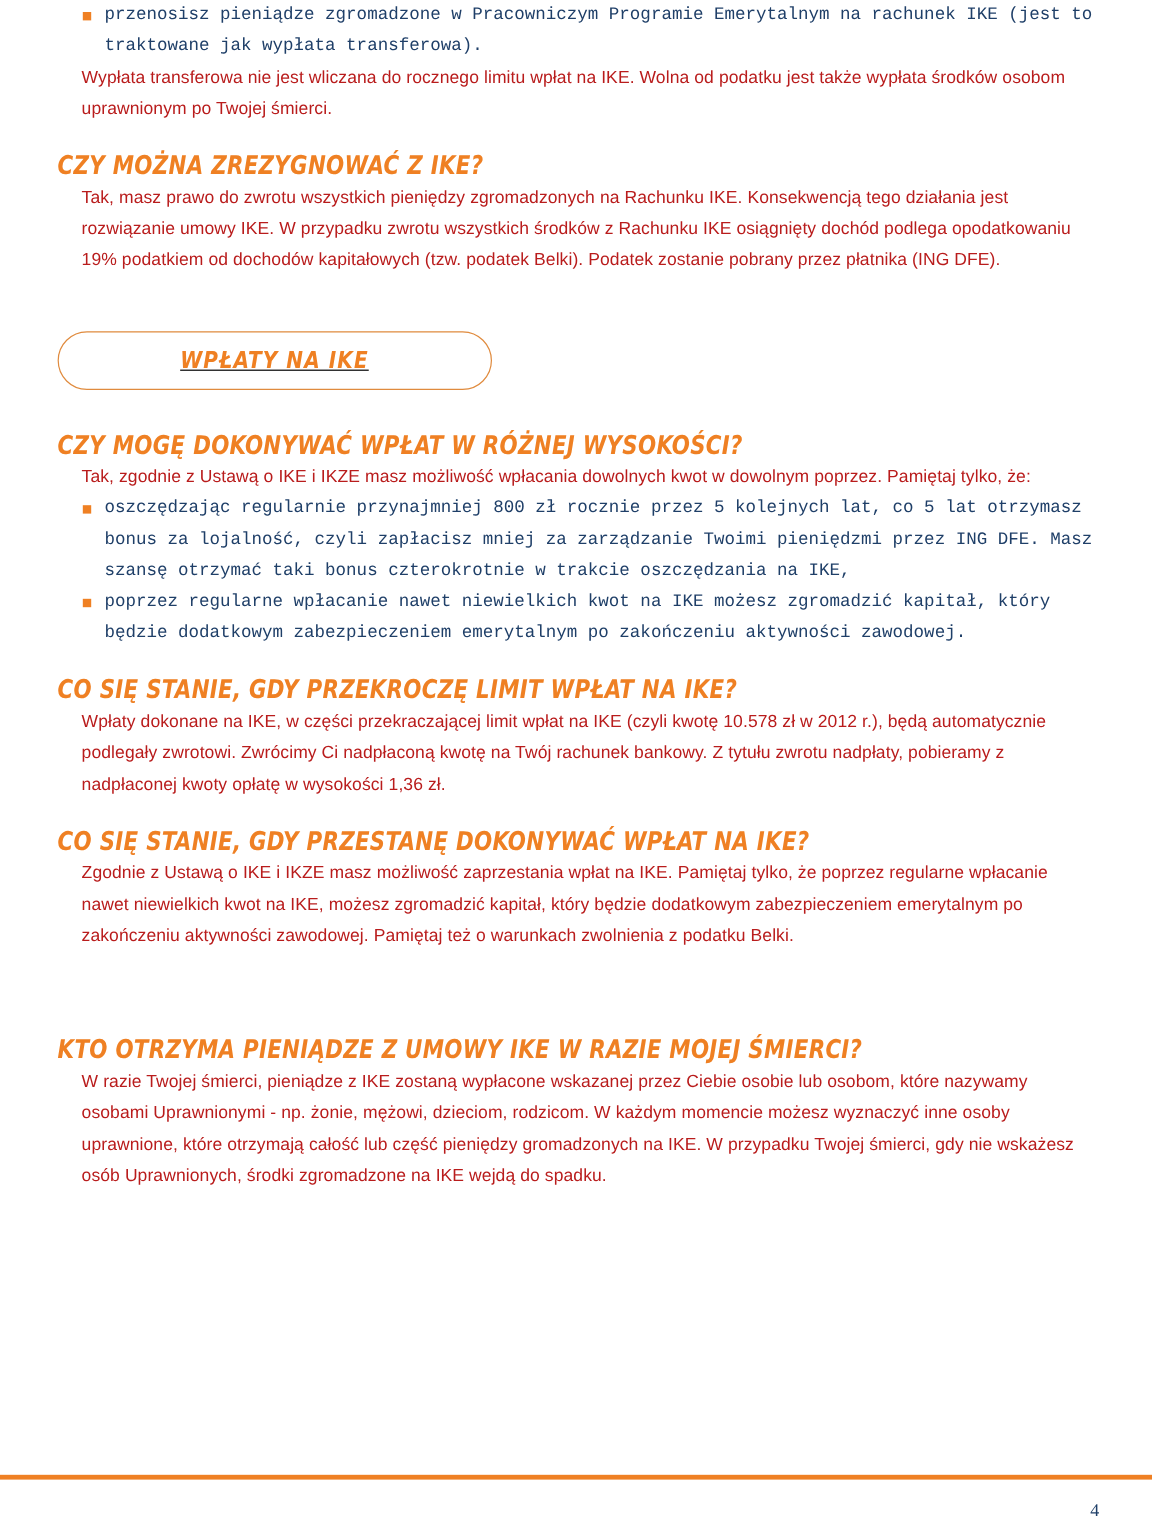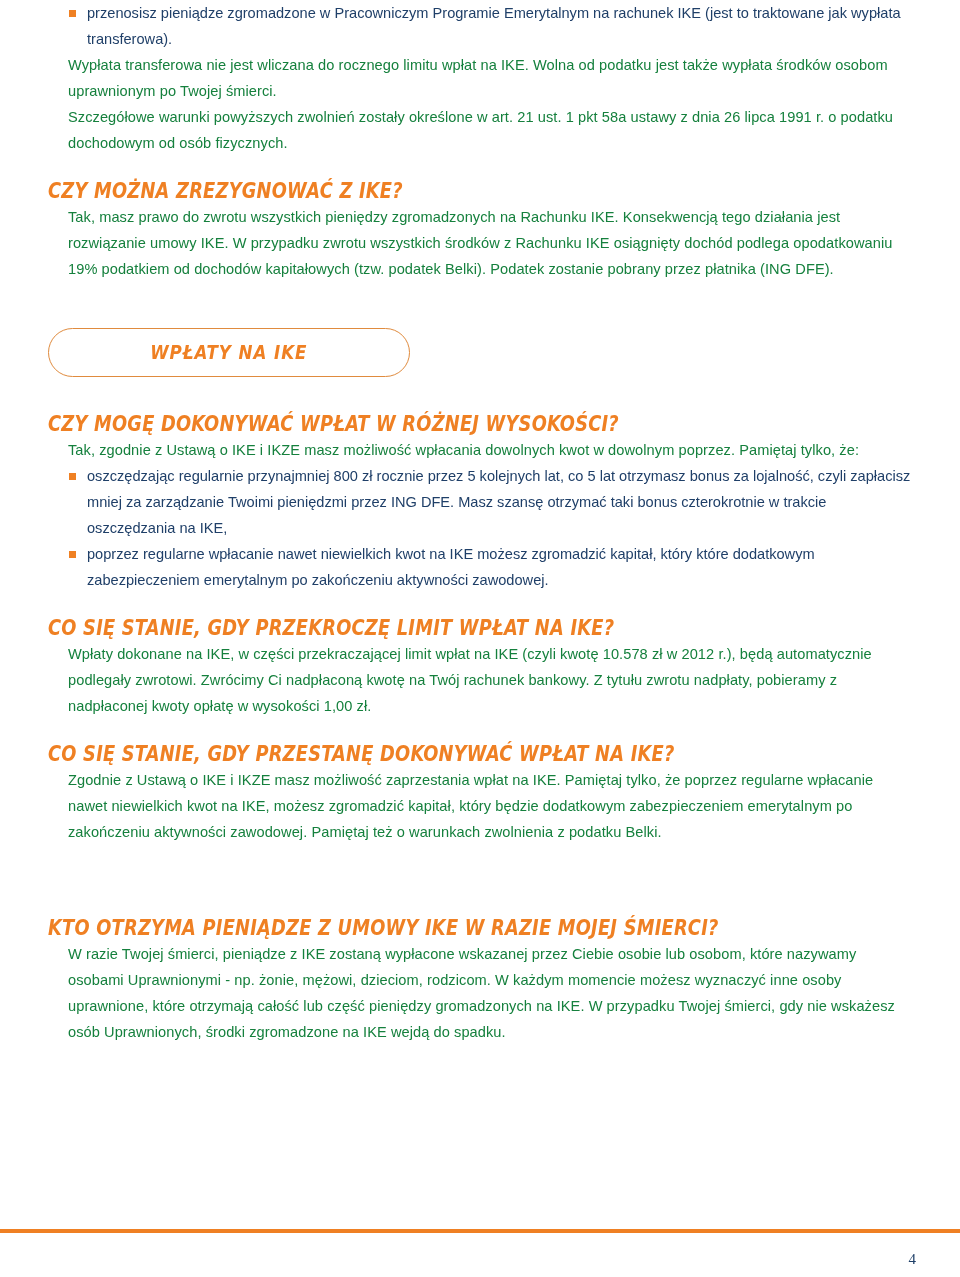--- a/index.html
+++ b/index.html
@@ -25,41 +25,42 @@
 
   .content {
     position: absolute;
     left: 48px;
     top: 0px;
     width: 868px;
   }
 
   
   .para {
-    color: #15803d;
+    color: #b91c1c;
     font-size: 14.6px;
     line-height: 26px;
     margin: 0;
     padding-left: 20px;     
     text-align: left;
     letter-spacing: 0.005em;
   }
 
   .bullet-list {
     list-style: none;
     margin: 0;
     padding: 0;
   }
   .bullet-item {
     position: relative;
     color: #1f3f68;
     font-size: 14.6px;
     line-height: 26px;
     padding-left: 39px;      
     margin: 0;
+    font-family: Liberation Mono, monospace;
   }
   .bullet-item::before {
     content: "";
     position: absolute;
     left: 21px;
     top: 9.5px;
     width: 7px;
     height: 7px;
     background: #ef8023;
   }
@@ -83,20 +84,21 @@
   
   .pill {
     box-sizing: border-box;
     width: 362px;
     height: 49px;
     border: 1.6px solid #e08b3e;
     border-radius: 26px;
     display: flex;
     align-items: center;
     justify-content: center;
+    text-decoration: underline;
   }
   .pill-label {
     color: #ef8023;
     font-family: "DejaVu Sans Condensed", "Liberation Sans Narrow", "Liberation Sans", sans-serif;
     font-size: 19.5px;
     font-style: italic;
     font-weight: 700;
     letter-spacing: 0.05em;
     text-transform: uppercase;
     transform: scaleX(0.95);
@@ -132,21 +134,20 @@
 
 <div class="page">
   <div class="content">
 
     <ul class="bullet-list">
       <li class="bullet-item">przenosisz pieniądze zgromadzone w Pracowniczym Programie Emerytalnym na rachunek IKE (jest to traktowane jak wypłata transferowa).</li>
     </ul>
 
     <p class="para">Wypłata transferowa nie jest wliczana do rocznego limitu wpłat na IKE. Wolna od podatku jest także wypłata środków osobom uprawnionym po Twojej śmierci.</p>
 
-    <p class="para">Szczegółowe warunki powyższych zwolnień zostały określone w art. 21 ust. 1 pkt 58a ustawy z dnia 26 lipca 1991 r. o podatku dochodowym od osób fizycznych.</p>
 
     <div class="sp-22"></div>
 
     <h2 class="heading">CZY MOŻNA ZREZYGNOWAĆ Z IKE?</h2>
 
     <p class="para">Tak, masz prawo do zwrotu wszystkich pieniędzy zgromadzonych na Rachunku IKE. Konsekwencją tego działania jest rozwiązanie umowy IKE. W przypadku zwrotu wszystkich środków z Rachunku IKE osiągnięty dochód podlega opodatkowaniu 19% podatkiem od dochodów kapitałowych (tzw. podatek Belki). Podatek zostanie pobrany przez płatnika (ING DFE).</p>
 
     <div class="sp-46"></div>
 
     <div class="pill">
@@ -154,28 +155,28 @@
     </div>
 
     <div class="sp-34"></div>
 
     <h2 class="heading">CZY MOGĘ DOKONYWAĆ WPŁAT W RÓŻNEJ WYSOKOŚCI?</h2>
 
     <p class="para">Tak, zgodnie z Ustawą o IKE i IKZE masz możliwość wpłacania dowolnych kwot w dowolnym poprzez. Pamiętaj tylko, że:</p>
 
     <ul class="bullet-list">
       <li class="bullet-item">oszczędzając regularnie przynajmniej 800 zł rocznie przez 5 kolejnych lat, co 5 lat otrzymasz bonus za lojalność, czyli zapłacisz mniej za zarządzanie Twoimi pieniędzmi przez ING DFE. Masz szansę otrzymać taki bonus czterokrotnie w trakcie oszczędzania na IKE,</li>
-      <li class="bullet-item">poprzez regularne wpłacanie nawet niewielkich kwot na IKE możesz zgromadzić kapitał, który które dodatkowym zabezpieczeniem emerytalnym po zakończeniu aktywności zawodowej.</li>
+      <li class="bullet-item">poprzez regularne wpłacanie nawet niewielkich kwot na IKE możesz zgromadzić kapitał, który będzie dodatkowym zabezpieczeniem emerytalnym po zakończeniu aktywności zawodowej.</li>
     </ul>
 
     <div class="sp-22"></div>
 
     <h2 class="heading">CO SIĘ STANIE, GDY PRZEKROCZĘ LIMIT WPŁAT NA IKE?</h2>
 
-    <p class="para">Wpłaty dokonane na IKE, w części przekraczającej limit wpłat na IKE (czyli kwotę 10.578 zł w 2012 r.), będą automatycznie podlegały zwrotowi. Zwrócimy Ci nadpłaconą kwotę na Twój rachunek bankowy. Z tytułu zwrotu nadpłaty, pobieramy z nadpłaconej kwoty opłatę w wysokości 1,00 zł.</p>
+    <p class="para">Wpłaty dokonane na IKE, w części przekraczającej limit wpłat na IKE (czyli kwotę 10.578 zł w 2012 r.), będą automatycznie podlegały zwrotowi. Zwrócimy Ci nadpłaconą kwotę na Twój rachunek bankowy. Z tytułu zwrotu nadpłaty, pobieramy z nadpłaconej kwoty opłatę w wysokości 1,36 zł.</p>
 
     <div class="sp-22"></div>
 
     <h2 class="heading">CO SIĘ STANIE, GDY PRZESTANĘ DOKONYWAĆ WPŁAT NA IKE?</h2>
 
     <p class="para">Zgodnie z Ustawą o IKE i IKZE masz możliwość zaprzestania wpłat na IKE. Pamiętaj tylko, że poprzez regularne wpłacanie nawet niewielkich kwot na IKE, możesz zgromadzić kapitał, który będzie dodatkowym zabezpieczeniem emerytalnym po zakończeniu aktywności zawodowej. Pamiętaj też o warunkach zwolnienia z podatku Belki.</p>
 
     <div class="sp-40"></div>
 
 

